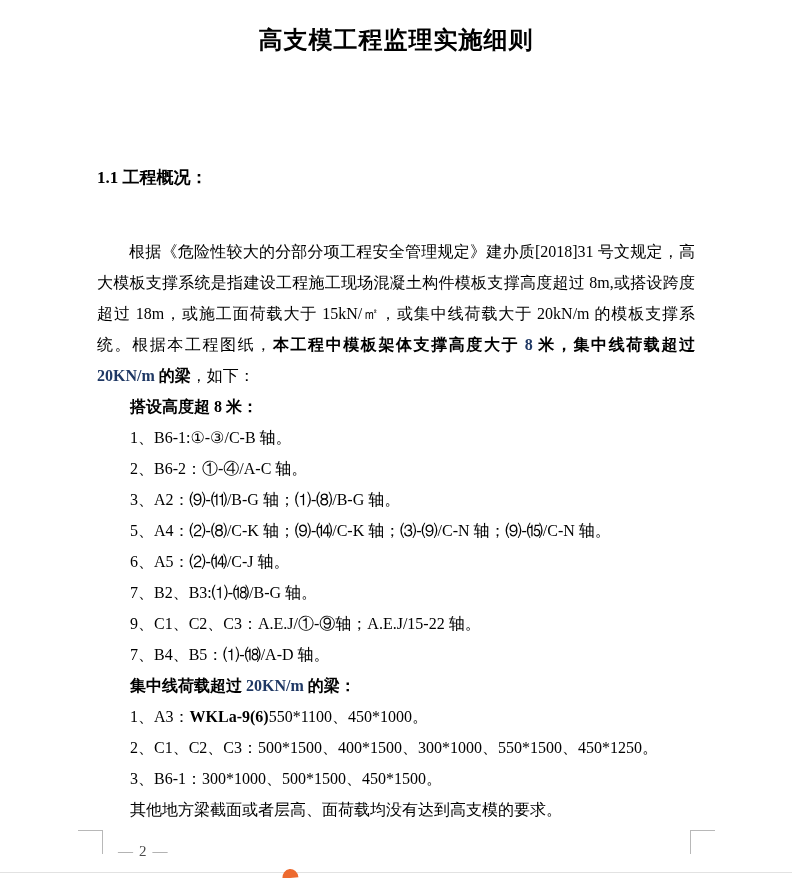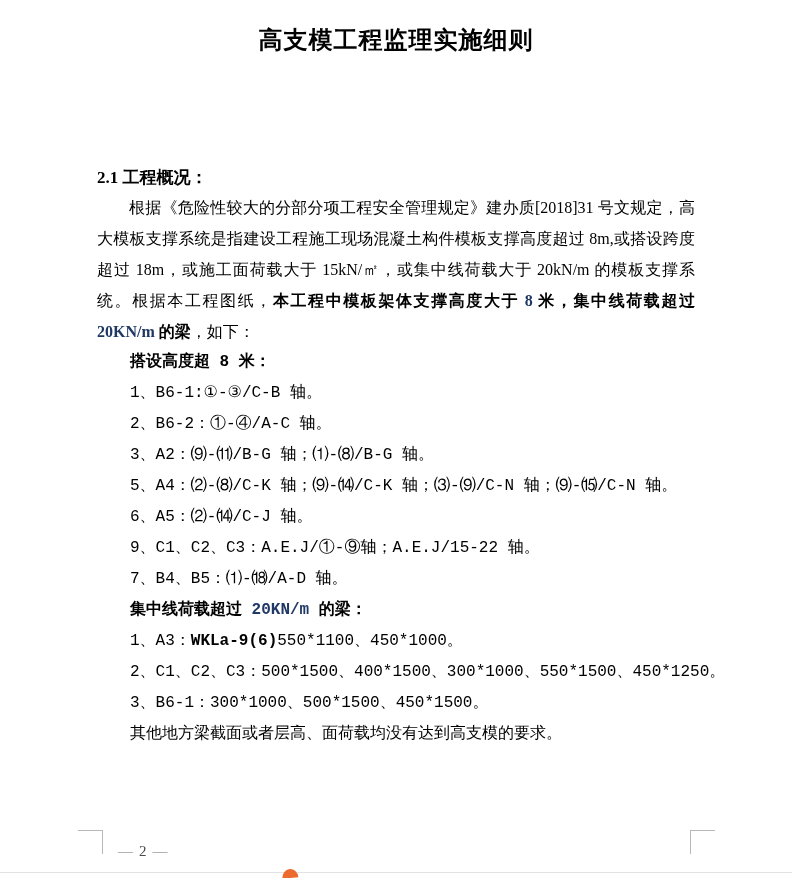--- a/index.html
+++ b/index.html
@@ -26,22 +26,23 @@
     position:absolute;top:166px;left:97px;
     font-size:17px;font-weight:bold;
   }
   .flow{
     position:absolute;top:192px;left:97px;width:598px;
     font-size:16px;line-height:31px;
   }
   .flow .para{
     text-align:justify;
     text-indent:2em;
+    margin-top:44px;
   }
-  .flow .line{white-space:nowrap;font-family:Liberation Mono, monospace;}
+  .flow .line{white-space:nowrap;}
   .flow .indent{padding-left:33px;}
   .b{font-weight:bold;}
   .blue{color:var(--accent-blue,#1f3864);}
   
   .crop{position:absolute;width:24px;height:23px;}
   .crop-left{
     left:78px;top:830px;
     border-top:1px solid var(--mark-gray,#b8b8b8);
     border-right:1px solid var(--mark-gray,#b8b8b8);
   }
@@ -69,30 +70,31 @@
   }
 </style>
 </head>
 <body>
 
 <div class="page">
 
   <div class="doc-title">高支模工程监理实施细则</div>
 
 
-  <div class="h2">2.1  工程概况：</div>
+  <div class="h2">1.1  工程概况：</div>
 
   <div class="flow" id="flow">
       <div class="para"><span>根据《危险性较大的分部分项工程安全管理规定》建办质[2018]31 号文规定，高大模板支撑系统是指建设工程施工现场混凝土构件模板支撑高度超过 8m,或搭设跨度超过 18m，或施工面荷载大于 15kN/㎡，或集中线荷载大于 20kN/m 的模板支撑系统。根据本工程图纸，</span><span class="b">本工程中模板架体支撑高度大于 </span><span class="b blue">8</span><span class="b"> 米，集中线荷载超过 </span><span class="b blue">20KN/m</span><span class="b"> 的梁</span><span>，如下：</span></div>
       <div class="line indent"><span class="b">搭设高度超 8 米：</span></div>
       <div class="line indent"><span>1、B6-1:①-③/C-B 轴。</span></div>
       <div class="line indent"><span>2、B6-2：①-④/A-C 轴。</span></div>
       <div class="line indent"><span>3、A2：⑼-⑾/B-G 轴；⑴-⑻/B-G 轴。</span></div>
       <div class="line indent"><span>5、A4：⑵-⑻/C-K 轴；⑼-⒁/C-K 轴；⑶-⑼/C-N 轴；⑼-⒂/C-N 轴。</span></div>
       <div class="line indent"><span>6、A5：⑵-⒁/C-J 轴。</span></div>
+      <div class="line indent"><span>7、B2、B3:⑴-⒅/B-G 轴。</span></div>
       <div class="line indent"><span>9、C1、C2、C3：A.E.J/①-⑨轴；A.E.J/15-22 轴。</span></div>
       <div class="line indent"><span>7、B4、B5：⑴-⒅/A-D 轴。</span></div>
       <div class="line indent"><span class="b">集中线荷载超过 </span><span class="b blue">20KN/m</span><span class="b"> 的梁：</span></div>
       <div class="line indent"><span>1、A3：</span><span class="b">WKLa-9(6)</span><span>550*1100、450*1000。</span></div>
       <div class="line indent"><span>2、C1、C2、C3：500*1500、400*1500、300*1000、550*1500、450*1250。</span></div>
       <div class="line indent"><span>3、B6-1：300*1000、500*1500、450*1500。</span></div>
       <div class="line indent"><span>其他地方梁截面或者层高、面荷载均没有达到高支模的要求。</span></div>
     </div>
 
   <div class="crop crop-left"></div>

